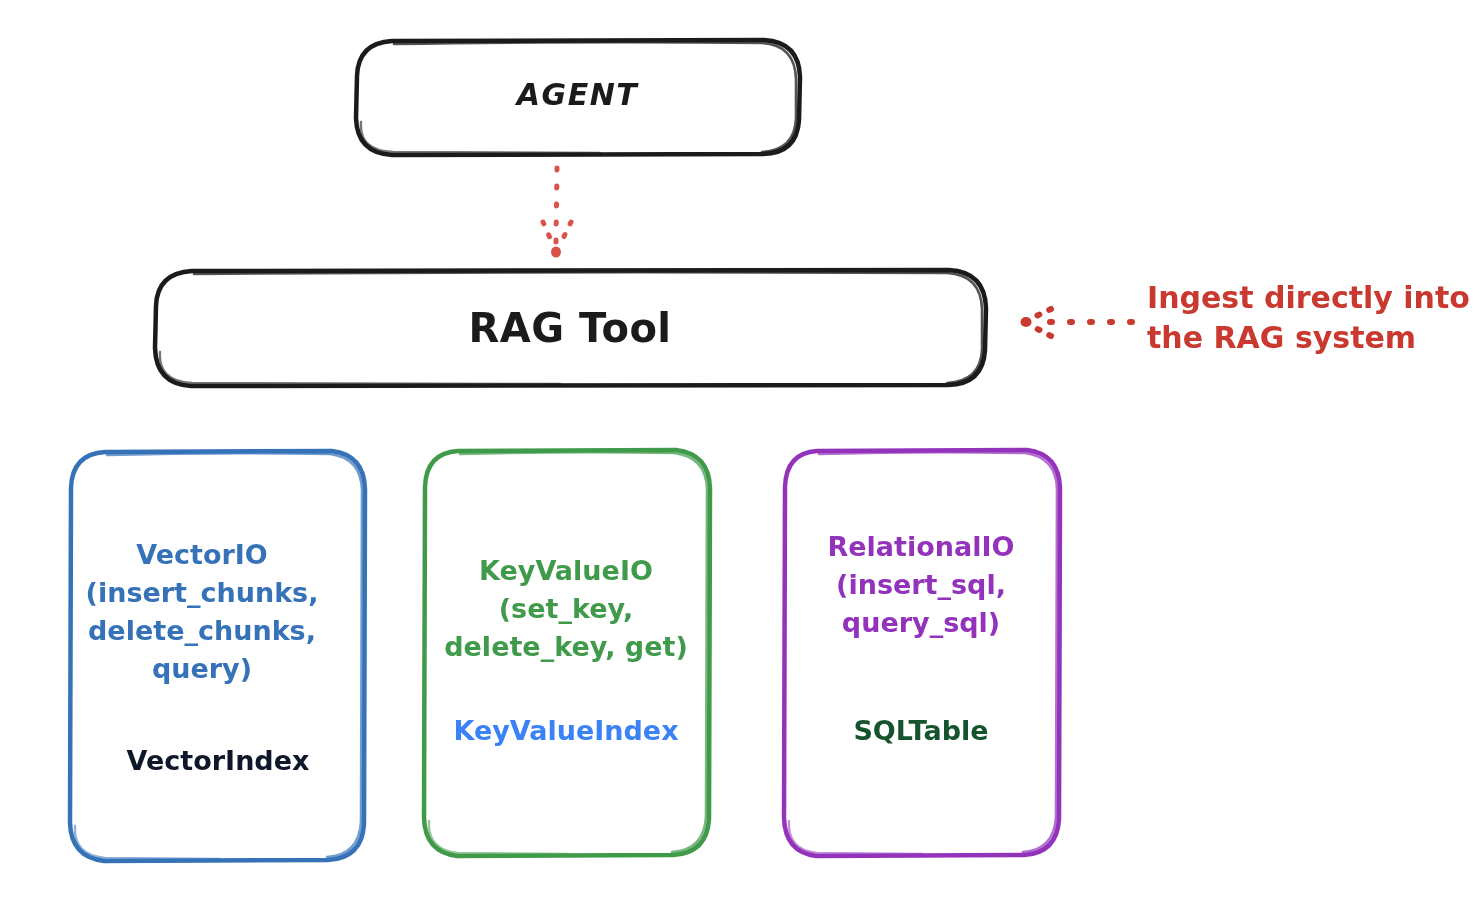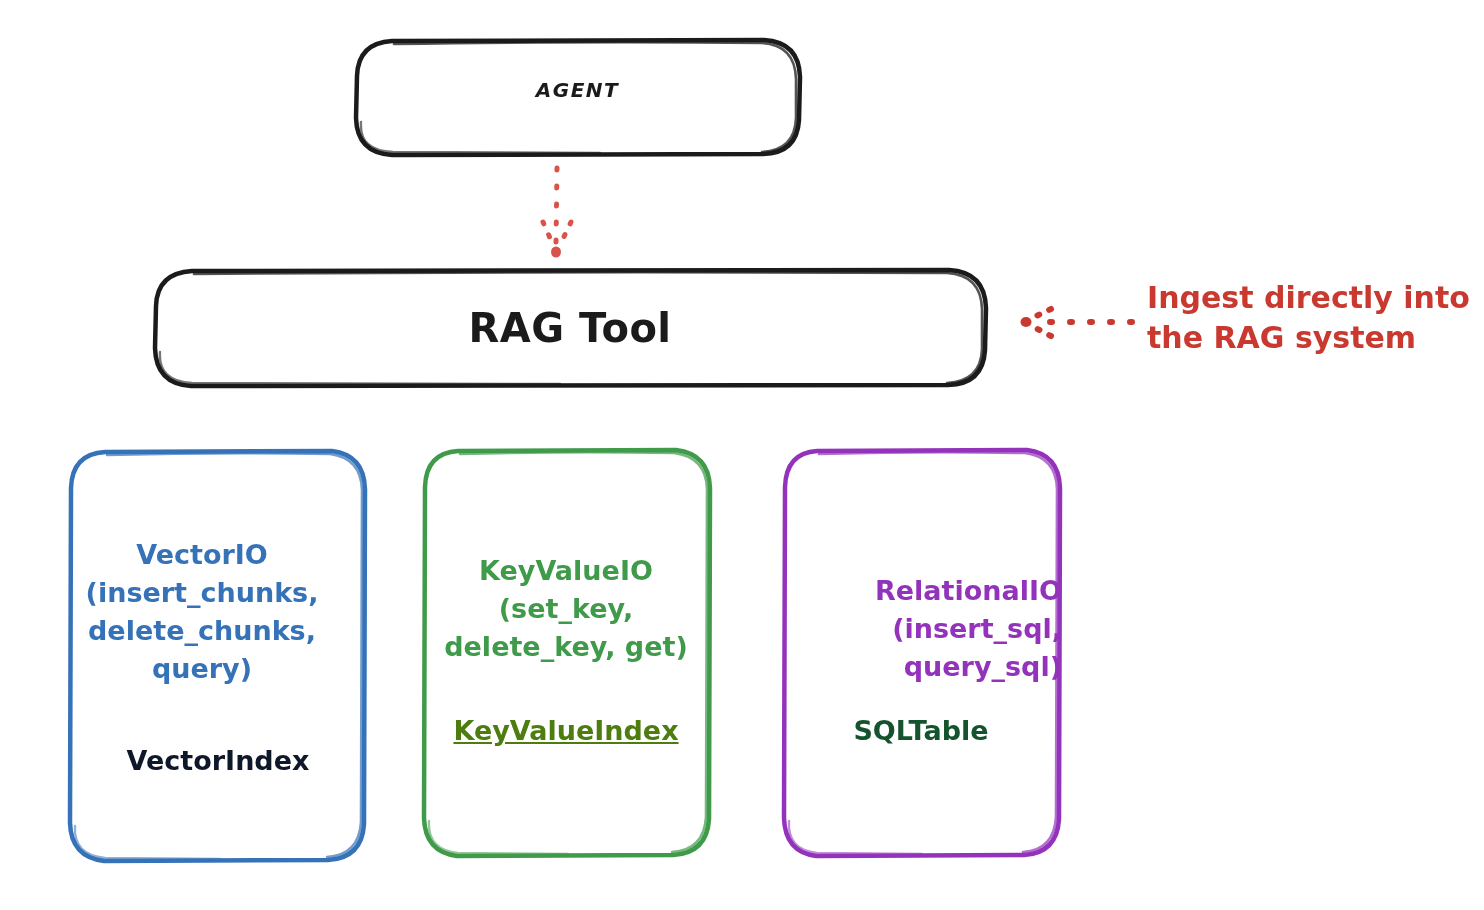--- a/index.html
+++ b/index.html
@@ -23,21 +23,21 @@
   .node-label {
     position: absolute;
     text-align: center;
     white-space: pre-line;
     line-height: 1.0;
     user-select: none;
   }
   
   .label-black {
     color: #1b1b1b;
-    font-size: 20px;
+    font-size: 30px;
     font-style: italic;
     font-weight: 600;
     letter-spacing: 1.5px;
     font-family: "DejaVu Sans", sans-serif;
   }
   .label-ragtool {
     color: #1b1b1b;
     font-size: 40px;
     font-weight: 600;
     font-style: normal;
@@ -61,21 +61,21 @@
   
   #agent-label   { left: 355px; top: 80px;  width: 445px; }
   #ragtool-label { left: 155px; top: 308px; width: 830px; }
 
   #vectorio-label    { left: 70px;  top: 536px; width: 264px; }
   #vectorindex-label { left: 70px;  top: 742px; width: 296px; }
 
   #keyvalueio-label    { left: 420px; top: 552px; width: 292px; }
   #keyvalueindex-label { left: 420px; top: 712px; width: 292px; }
 
-  #relationalio-label { left: 780px; top: 572px; width: 282px; text-align: right; }
+  #relationalio-label { left: 780px; top: 528px; width: 282px; }
   #sqltable-label     { left: 780px; top: 712px; width: 282px; }
 
   #annotation-label { left: 1147px; top: 278px; width: 340px; }
 </style>
 </head>
 <body>
 
 <svg id="canvas" viewBox="0 0 1484 910" xmlns="http://www.w3.org/2000/svg">
 
   <g>
@@ -129,21 +129,21 @@
 
 <div id="vectorio-label" class="node-label label-colored" style="color:#3572b8;">VectorIO
 (insert_chunks,
 delete_chunks,
 query)</div>
 <div id="vectorindex-label" class="node-label label-colored" style="color:#0f172a;">VectorIndex</div>
 
 <div id="keyvalueio-label" class="node-label label-colored" style="color:#3f9a4a;">KeyValueIO
 (set_key,
 delete_key, get)</div>
-<div id="keyvalueindex-label" class="node-label label-colored" style="color:#4d7c0f;text-decoration:underline;">KeyValueIndex</div>
+<div id="keyvalueindex-label" class="node-label label-colored" style="color:#3b82f6;">KeyValueIndex</div>
 
 <div id="relationalio-label" class="node-label label-colored" style="color:#9333bb;">RelationalIO
 (insert_sql,
 query_sql)</div>
 <div id="sqltable-label" class="node-label label-colored" style="color:#14532d;">SQLTable</div>
 
 <div id="annotation-label" class="node-label label-annotation" style="color:#c9392f;">Ingest directly into
 the RAG system</div>
 
 </body></html>

